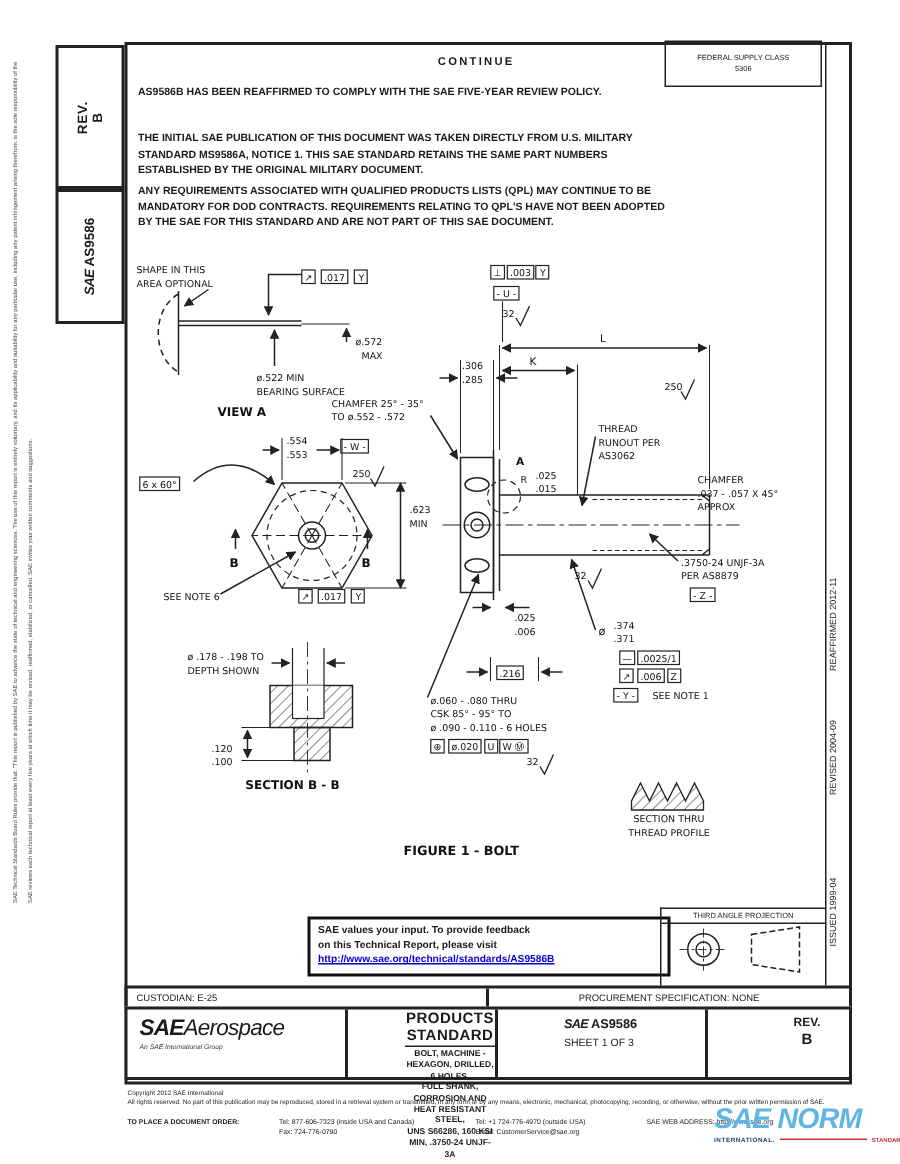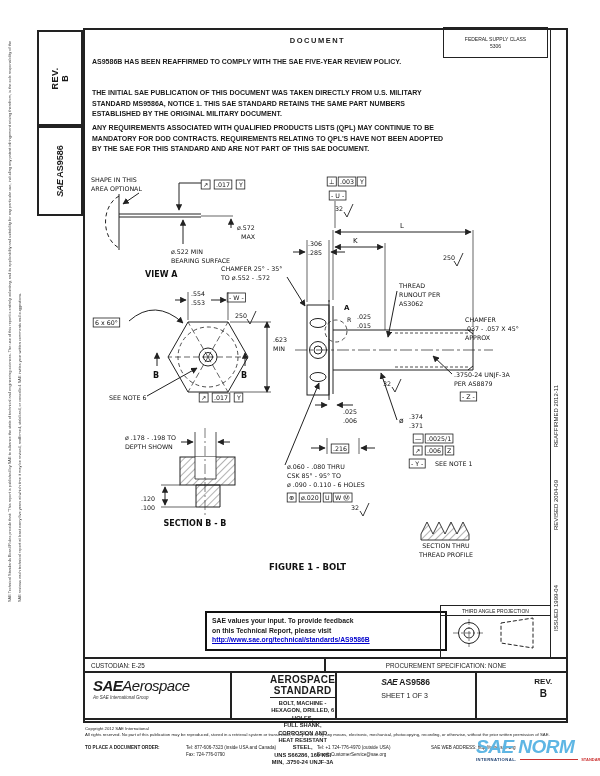--- a/index.html
+++ b/index.html
@@ -97,21 +97,21 @@
   </div>
 
   <div class="main-frame"></div>
   <div class="stampline"></div>
 
   <div class="fsc">
     <div>FEDERAL SUPPLY CLASS</div>
     <div>5306</div>
   </div>
 
-  <div class="rat-head">DOCUMENT</div>
+  <div class="rat-head">CONTINUE</div>
   <div class="para" style="top:57px;">AS9586B HAS BEEN REAFFIRMED TO COMPLY WITH THE SAE FIVE-YEAR REVIEW POLICY.</div>
   <div class="para" style="top:88px;">THE INITIAL SAE PUBLICATION OF THIS DOCUMENT WAS TAKEN DIRECTLY FROM U.S. MILITARY STANDARD MS9586A, NOTICE 1. THIS SAE STANDARD RETAINS THE SAME PART NUMBERS ESTABLISHED BY THE ORIGINAL MILITARY DOCUMENT.</div>
   <div class="para" style="top:123px;">ANY REQUIREMENTS ASSOCIATED WITH QUALIFIED PRODUCTS LISTS (QPL) MAY CONTINUE TO BE MANDATORY FOR DOD CONTRACTS. REQUIREMENTS RELATING TO QPL'S HAVE NOT BEEN ADOPTED BY THE SAE FOR THIS STANDARD AND ARE NOT PART OF THIS SAE DOCUMENT.</div>
 
   <svg id="drawing" viewBox="0 0 469 437">
     <defs>
       <marker id="m" viewBox="0 0 10 10" refX="9" refY="5" markerWidth="6.5" markerHeight="6.5" orient="auto-start-reverse">
           <path d="M0,0 L10,5 L0,10 z" fill="#222"></path>
         </marker>
       <pattern id="h" width="5" height="5" patternUnits="userSpaceOnUse" patternTransform="rotate(45)">
@@ -324,21 +324,21 @@
     <div class="c1">CUSTODIAN: E-25</div>
     <div class="c2">PROCUREMENT SPECIFICATION: NONE</div>
   </div>
 
   <div class="tblock">
     <div class="logo">
       <div class="big"><b>SAE</b><span>Aerospace</span></div>
       <div class="tag">An SAE International Group</div>
     </div>
     <div class="mid">
-      <div class="hd">AEROSPACE STANDARD</div>
+      <div class="hd">PRODUCTS STANDARD</div>
       <div class="tt">
         <div>BOLT, MACHINE - HEXAGON, DRILLED, 6 HOLES,</div>
         <div>FULL SHANK, CORROSION AND HEAT RESISTANT STEEL,</div>
         <div>UNS S66286, 160 KSI MIN, .3750-24 UNJF-3A</div>
       </div>
     </div>
     <div class="num">
       <div class="dn"><span class="saelogo">SAE</span> <span>AS9586</span></div>
       <div class="sh">SHEET 1 OF 3</div>
     </div>

